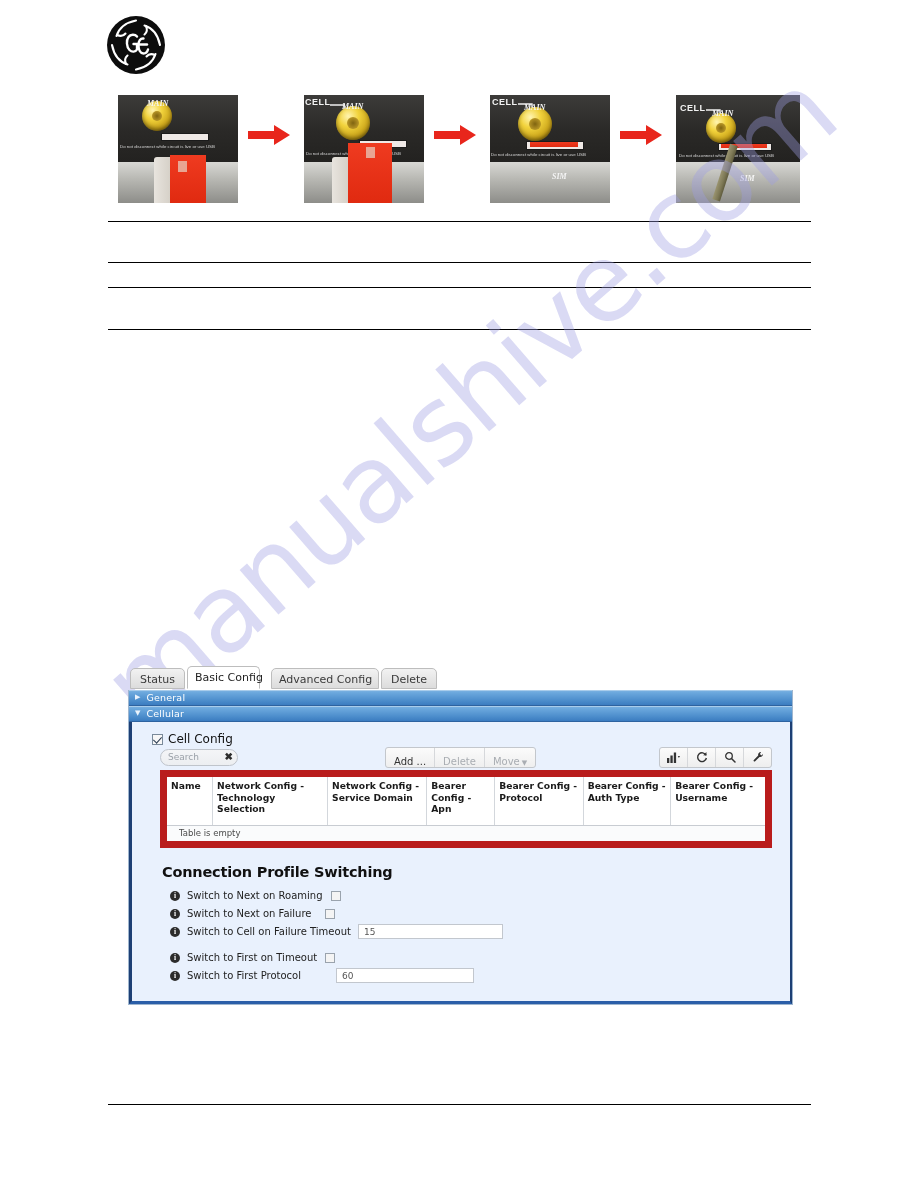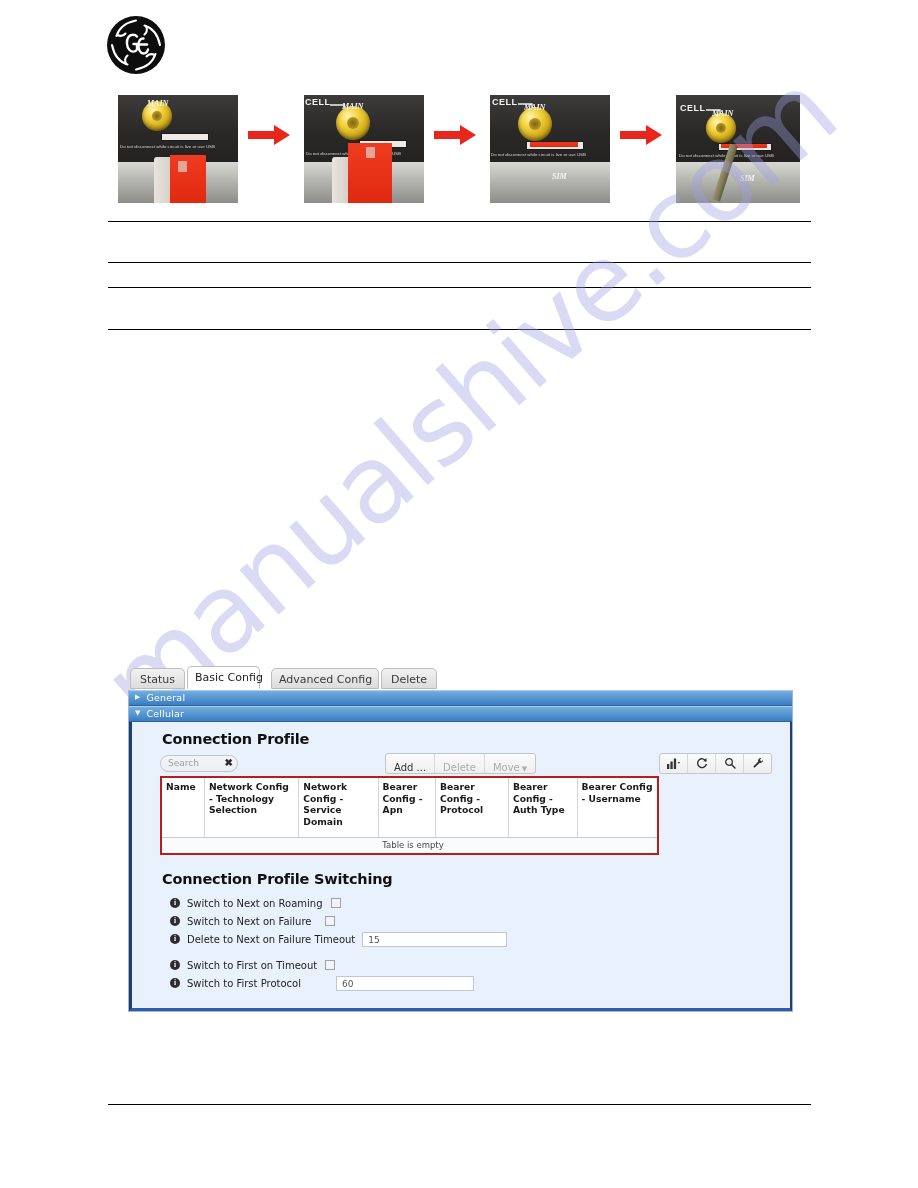--- a/index.html
+++ b/index.html
@@ -362,22 +362,22 @@
     display: flex;
     align-items: center;
     justify-content: center;
     color: #333;
   }
   #icon-group .ibtn:last-child { border-right: none; }
 
   
   #profile-table {
     margin: 2px 0 0 28px;
-    width: 499px;
-    border: 2px solid #b91c1c;
+    width: 612px;
+    border: 7px solid #b91c1c;
     border-collapse: collapse;
     background: #f9a8d4;
     box-sizing: border-box;
   }
   #profile-table th {
     font-family: "DejaVu Sans", sans-serif;
     font-size: 9.2px;
     font-weight: bold;
     color: #1a1a1a;
     text-align: left;
@@ -386,21 +386,21 @@
     border-right: 1px solid #d3d7dc;
     border-bottom: 1px solid #c8ccd2;
     line-height: 1.25;
     background: #ffffff;
   }
   #profile-table th:last-child { border-right: none; }
   #profile-table td.empty-cell {
     font-family: "DejaVu Sans", sans-serif;
     font-size: 8.5px;
     color: #4a4a4a;
-    text-align: center;
+    text-align: left;
     padding: 2px 5px 3px 12px;
     background: #fafbfc;
   }
 
   
   #switching-head {
     font-family: "DejaVu Sans", sans-serif;
     font-weight: bold;
     font-size: 14.5px;
     color: #111;
@@ -594,22 +594,25 @@
       <span class="lbl">General</span>
     </div>
 
     <div class="section-bar">
       <span class="tri">▼</span>
       <span class="lbl">Cellular</span>
     </div>
 
     <div id="content-area">
 
-
-      <div class="sec-head">Connection Profile</div>
+      <div class="cellconfig-row">
+        <span class="cb checked"></span>
+        <span class="lbl">Cell Config</span>
+      </div>
+
 
       <div id="tbl-toolbar">
         <div id="search-wrap">
           <span class="ph">Search</span>
           <span id="search-clear">✖</span>
         </div>
 
         <div id="btn-group">
           <div class="gbtn enabled">Add ...</div>
           <div class="gbtn disabled">Delete</div>
@@ -675,21 +678,21 @@
       </div>
 
       <div class="frm-row">
         <span class="info-ico">i</span>
         <span class="flabel">Switch to Next on Failure</span>
         <span class="fcb" style="margin-left:14px;"></span>
       </div>
 
       <div class="frm-row">
         <span class="info-ico">i</span>
-        <span class="flabel">Delete to Next on Failure Timeout</span>
+        <span class="flabel">Switch to Cell on Failure Timeout</span>
         <span class="finput w145">15</span>
       </div>
 
       <div class="frm-row gap">
         <span class="info-ico">i</span>
         <span class="flabel">Switch to First on Timeout</span>
         <span class="fcb"></span>
       </div>
 
       <div class="frm-row">

